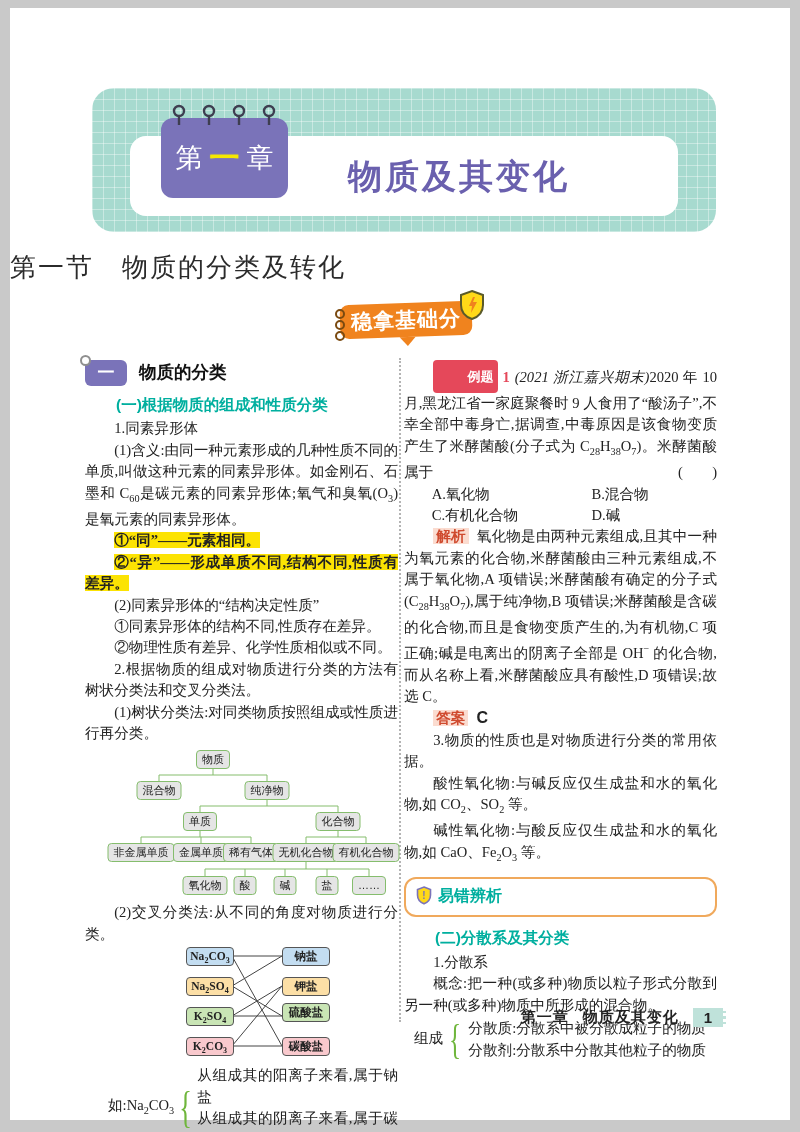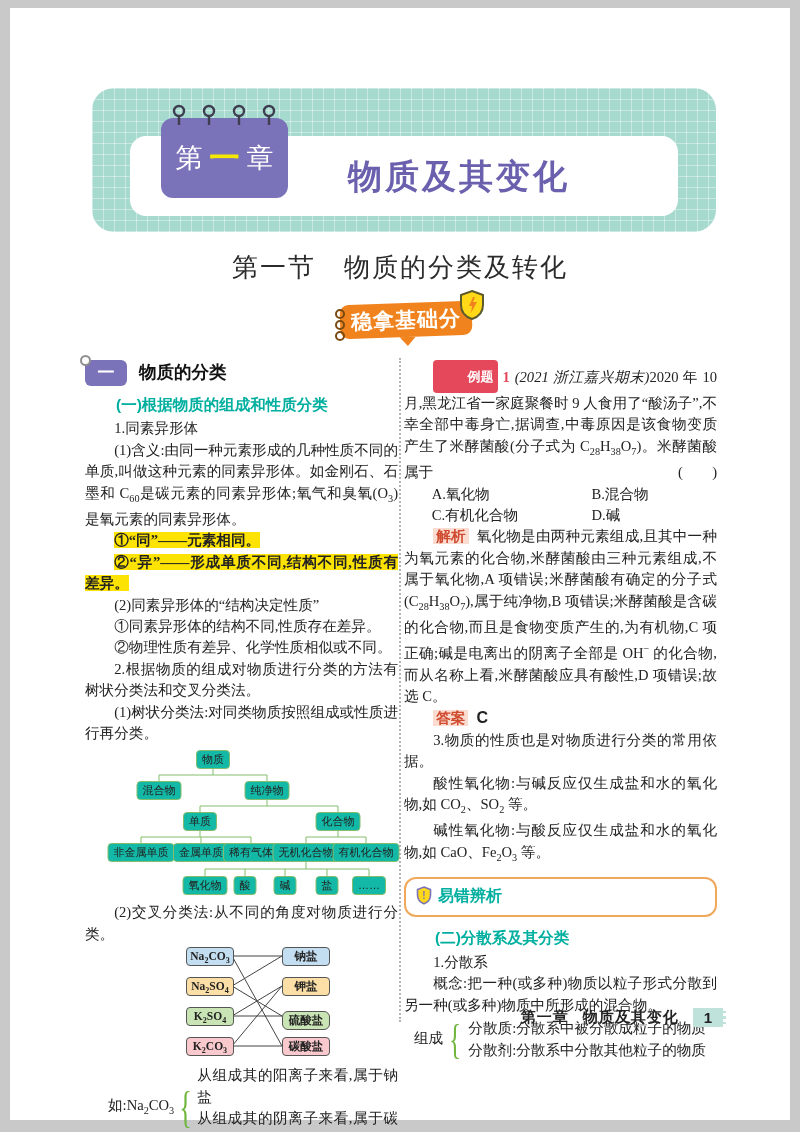--- a/index.html
+++ b/index.html
@@ -38,21 +38,21 @@
   }
   .chapter-tab .zi{color:#fff;font-size:27px;font-weight:500;}
   .chapter-tab .num{
     color:#f6e800;font-size:30px;font-weight:bold;line-height:12px;
     text-shadow:0 0 1px #f6e800;
   }
   .tab-rings{position:absolute;left:78px;top:14px;}
 
   
   .section-title{
-    position:absolute;left:0;top:242px;width:100%;text-align:center;
+    position:absolute;left:0;top:242px;width:100%;
     font-family:"Liberation Sans",sans-serif;font-weight:500;
     font-size:26px;color:#2b2b2b;letter-spacing:2px;
   }
 
   
   .score-badge{
     position:absolute;left:330px;top:295px;width:132px;height:34px;
     background:#f0831e;border-radius:9px;transform:rotate(-2deg);
     color:#fff;font-family:"Liberation Sans",sans-serif;font-weight:bold;
     font-size:21px;text-align:center;line-height:34px;letter-spacing:1px;
@@ -90,21 +90,21 @@
   .teal-sub{
     margin:5px 0 3px 0;text-indent:2em;font-family:"Liberation Sans",sans-serif;
     font-weight:bold;font-size:15.5px;color:#00af9f;
   }
 
   
   .tree{position:relative;height:148px;margin:6px 0 4px 0;}
   .tree svg{position:absolute;left:0;top:0;}
   .tbox{
     position:absolute;transform:translateX(-50%);
-    background:#14b8a6;border:1px solid #85bd6d;border-radius:4px;
+    background:#e5e5e5;border:1px solid #85bd6d;border-radius:4px;
     font-family:"Liberation Sans",sans-serif;font-size:11px;color:#222;
     height:17px;line-height:17px;padding:0 5px;white-space:nowrap;
   }
 
   
   .cross{position:relative;height:112px;margin:2px 0 2px 0;}
   .cross svg{position:absolute;left:0;top:0;}
   .cbox{
     position:absolute;border:1px solid #555;border-radius:4px;
     font-size:11.5px;font-weight:bold;height:17px;line-height:17px;
@@ -270,21 +270,21 @@
           <line x1="147" y1="99" x2="197" y2="99"></line>
           <line x1="147" y1="99" x2="197" y2="39"></line>
         </g>
       </svg>
       <span class="cbox cl c-blue" style="top:0;">Na<sub>2</sub>CO<sub>3</sub></span>
       <span class="cbox cl c-orange" style="top:30px;">Na<sub>2</sub>SO<sub>4</sub></span>
       <span class="cbox cl c-green" style="top:60px;">K<sub>2</sub>SO<sub>4</sub></span>
       <span class="cbox cl c-pink" style="top:90px;">K<sub>2</sub>CO<sub>3</sub></span>
       <span class="cbox cr c-blue" style="top:0;">钠盐</span>
       <span class="cbox cr c-orange" style="top:30px;">钾盐</span>
-      <span class="cbox cr c-green" style="top:64px;border-radius:6px;">硫酸盐</span>
+      <span class="cbox cr c-green" style="top:56px;">硫酸盐</span>
       <span class="cbox cr c-pink" style="top:90px;">碳酸盐</span>
     </div>
 
     <div class="brace-note">
       <span class="intro">如:Na<sub>2</sub>CO<sub>3</sub></span>
       <span class="brace b2">{</span>
       <span class="brace-lines">
         <div>从组成其的阳离子来看,属于钠盐</div>
         <div>从组成其的阴离子来看,属于碳酸盐</div>
       </span>

